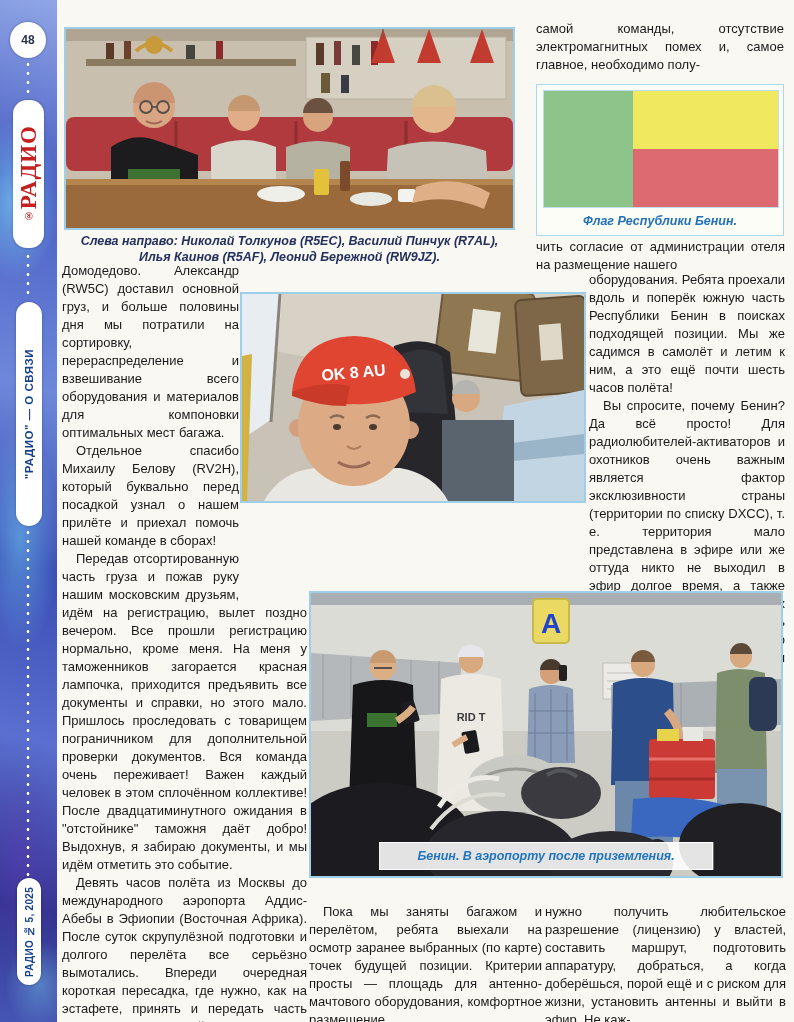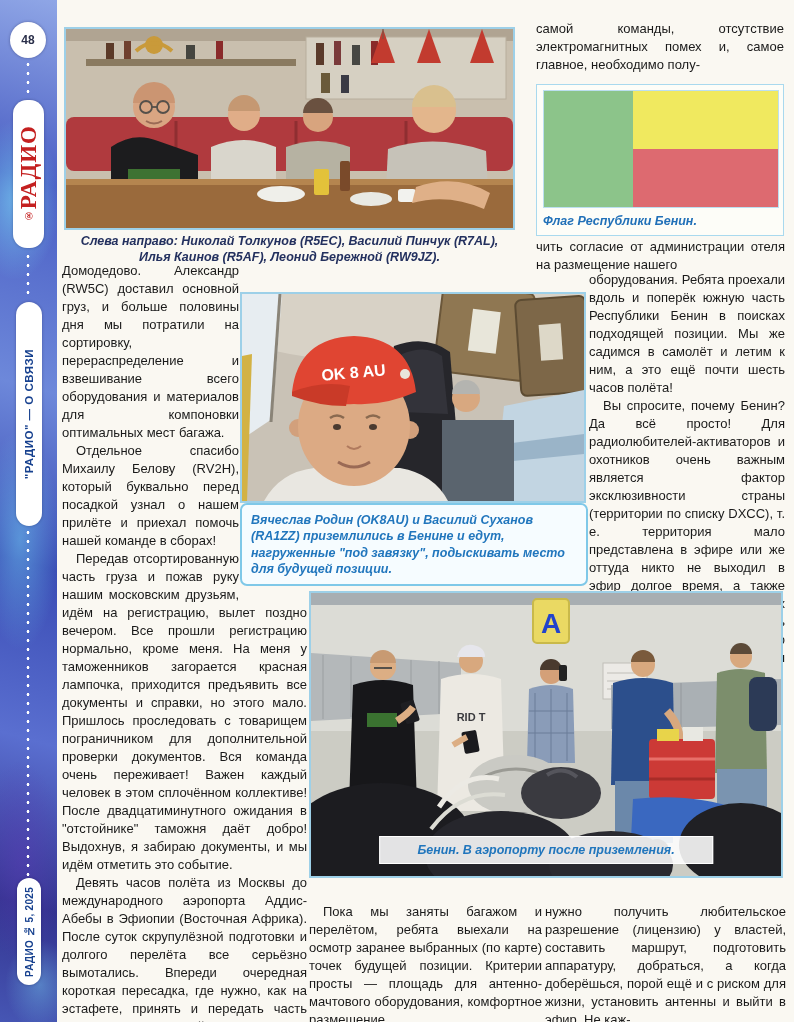--- a/index.html
+++ b/index.html
@@ -45,24 +45,24 @@
 
   
   .cap{font-style:italic;font-weight:bold;font-size:12.5px;line-height:1.3;}
   #cap-restaurant{position:absolute;left:64px;top:233px;width:451px;text-align:center;color:#23305e;}
   #flag-figure{position:absolute;left:536px;top:84px;width:234px;border:1px solid #a9d9ee;
     background:#fdfdf8;padding:5px 6px 3px 6px;}
   #flag-image{position:relative;width:100%;height:116px;border:1px solid #bcdff0;overflow:hidden;}
   .flag-green{position:absolute;left:0;top:0;width:38%;height:100%;}
   .flag-yellow{position:absolute;left:38%;top:0;width:62%;height:50%;}
   .flag-red{position:absolute;left:38%;top:50%;width:62%;height:50%;}
-  #cap-flag{color:#2170b8;padding:5px 0 3px 0;}
+  #cap-flag{text-align:center;color:#2170b8;padding:5px 0 3px 0;}
   #cap-car-box{position:absolute;left:240px;top:503px;width:326px;border:2px solid #7fc8e8;border-radius:7px;
     background:#f6fcff;padding:7px 9px;color:#2176bd;}
-  #cap-airport{position:absolute;left:50%;bottom:12px;transform:translateX(-50%);width:68%;
+  #cap-airport{position:absolute;left:50%;bottom:6px;transform:translateX(-50%);width:68%;
     background:rgba(255,255,255,.88);border:1px solid #fff;padding:5px 6px;text-align:center;color:#2176bd;}
 
   
   .body-text{font-size:13px;line-height:18px;text-align:justify;}
   .body-text p{margin:0;}
   .body-text p.ind{text-indent:14px;}
   #col-left{position:absolute;left:62px;top:262px;width:245px;height:752px;}
   #col-left .spacer{float:right;width:68px;height:336px;}
   #col-right-top{position:absolute;left:536px;top:20px;width:248px;}
   #rc-intro{position:absolute;left:536px;top:238px;width:249px;}
@@ -213,23 +213,20 @@
         <ellipse cx="131" cy="133" rx="4" ry="3" fill="#4a3a30"></ellipse>
       <path d="M105,152 q7,6 14,0" stroke="#b07a5e" stroke-width="2" fill="none"></path>
       <path d="M96,168 q16,10 32,0" stroke="#9a6a55" stroke-width="3" fill="none"></path>
 
       <path d="M50,98 Q56,44 112,42 Q168,44 174,98 Q142,112 112,110 Q82,112 50,98 Z" fill="#e04532"></path>
       <path d="M50,98 Q80,86 108,92 L104,112 Q76,112 50,102 Z" fill="#c93a28"></path>
       <circle cx="163" cy="80" r="5" fill="#e8e4da"></circle>
       <text x="112" y="84" text-anchor="middle" font-size="16" font-weight="bold" fill="#ffffff" font-family="Liberation Sans, sans-serif" transform="rotate(-5 112 84)">OK 8 AU</text>
     </svg>
   </div>
-  <div class="cap" id="cap-car-box">
-    <span>Вячеслав Родин (OK8AU) и Василий Суханов (RA1ZZ) приземлились в Бенине и едут, нагруженные "под завязку", подыскивать место для будущей позиции.</span>
-  </div>
 
   <div class="body-text" id="rc-intro">
     <p>чить согласие от администрации отеля на размещение нашего</p>
   </div>
   <div class="body-text" id="rc-body">
     <p>оборудования. Ребята проехали вдоль и поперёк южную часть Республики Бенин в поисках подходящей позиции. Мы же садимся в самолёт и летим к ним, а это ещё почти шесть часов полёта!</p>
     <p class="ind">Вы спросите, почему Бенин? Да всё просто! Для радиолюбителей-активаторов и охотников очень важным является фактор эксклюзивности страны (территории по списку DXCC), т. е. территория мало представлена в эфире или же оттуда никто не выходил в эфир долгое время, а также отсутствие местных радиолюбителей. Но выбрать на карте редкую страну — это полдела, для её посещения ещё</p>
   </div>
 
   <div class="photo" id="photo-airport">

